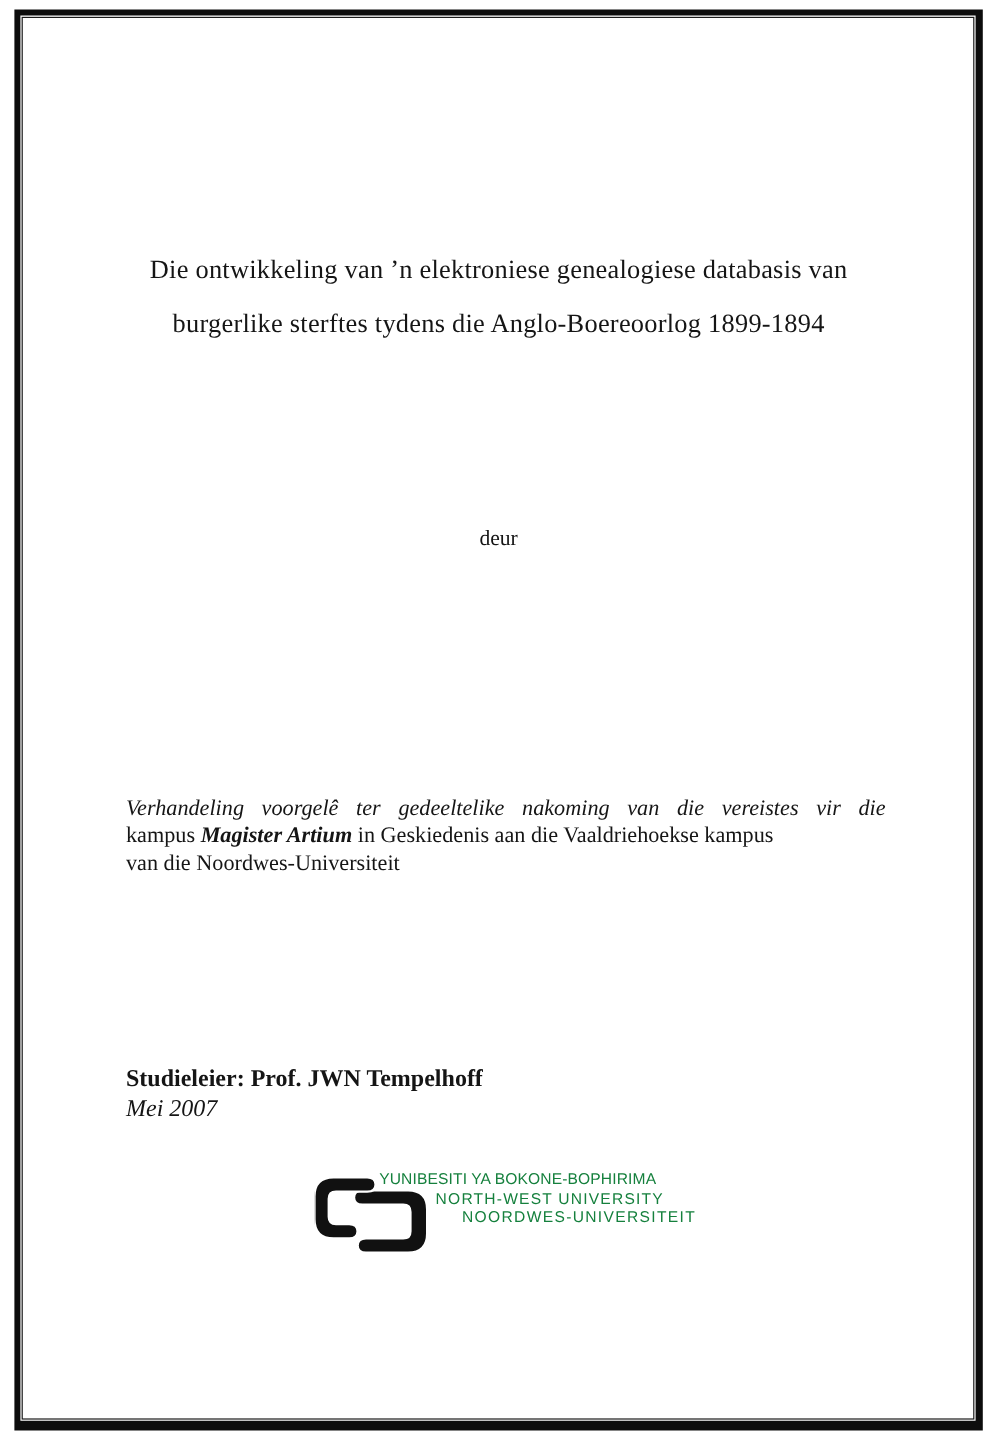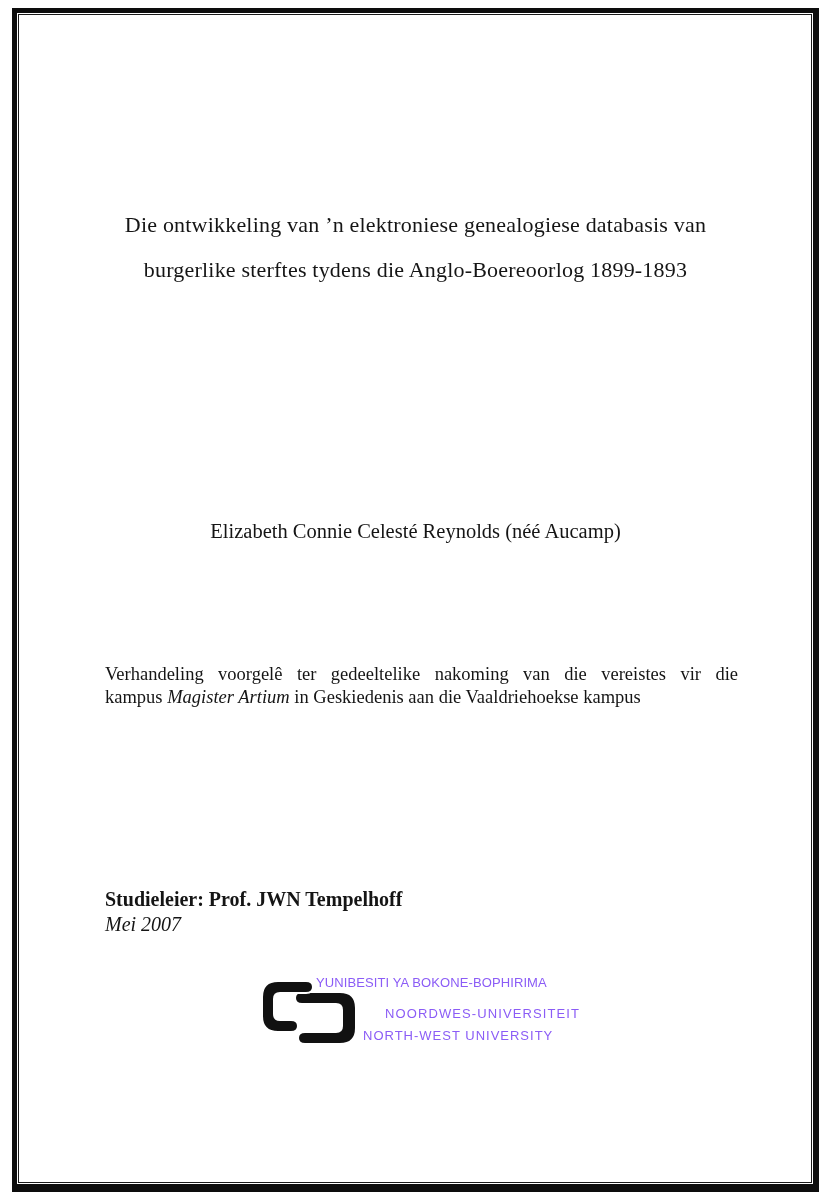--- a/index.html
+++ b/index.html
@@ -22,53 +22,54 @@
   .centered { left:0; right:0; text-align:center; }
   .title-line { font-size:22px; letter-spacing:0.2px; white-space:nowrap; }
   .title-1 { top:212px; }
   .title-2 { top:257px; }
   .byline  { top:438px; font-size:18px; }
   .author  { top:520px; font-size:20.5px; }
   .statement {
     top:663px; left:105px; width:633px;
     font-size:18.5px; line-height:23px;
   }
-  .statement .just { text-align:justify; text-align-last:justify; }
-  .statement .it { font-style:italic; }
+  .statement .just { text-align:justify; text-align-last:justify;font-style:italic; }
+  .statement .it { font-style:italic;font-weight:bold; }
   .supervisor { top:888px; left:105px; font-size:20px;font-weight:bold; }
   .date       { top:913px; left:105px; font-size:20px;font-style:italic; }
   .logo-group { top:971px; left:256px; width:330px; height:82px; }
   .logo-mark  { position:absolute; left:6px; top:7px; }
   .logo-text {
     position:absolute; white-space:nowrap;
     font-family:"Liberation Sans","DejaVu Sans",sans-serif;
-    font-size:13px; line-height:14px; font-weight:500; color:#8b5cf6;
+    font-size:13px; line-height:14px; font-weight:500; color:#15803d;
   }
   .logo-l1 { left:60px;  top:5px;  letter-spacing:0.1px; }
-  .logo-l2 { left:107px; top:21px; letter-spacing:1.0px;margin-top:37px; }
+  .logo-l2 { left:107px; top:21px; letter-spacing:1.0px; }
   .logo-l3 { left:105px; top:36px; letter-spacing:1.1px;margin-left:24px; }
 </style>
 </head>
 <body>
 
 <div class="page">
 
   <div class="frame-outer">
     <div class="frame-inner"></div>
   </div>
 
   <div class="abs centered title-line title-1">Die ontwikkeling van ’n elektroniese genealogiese databasis van</div>
-  <div class="abs centered title-line title-2">burgerlike sterftes tydens die Anglo-Boereoorlog 1899-1893</div>
+  <div class="abs centered title-line title-2">burgerlike sterftes tydens die Anglo-Boereoorlog 1899-1894</div>
 
+  <div class="abs centered byline">deur</div>
 
-  <div class="abs centered author">Elizabeth Connie Celesté Reynolds (néé Aucamp)</div>
 
   <div class="abs statement">
     <div class="just">Verhandeling voorgelê ter gedeeltelike nakoming van die vereistes vir die</div>
     <div><span>kampus </span><span class="it">Magister Artium</span><span> in Geskiedenis aan die Vaaldriehoekse kampus</span></div>
+    <div>van die Noordwes-Universiteit</div>
   </div>
 
   <div class="abs supervisor">Studieleier: Prof. JWN Tempelhoff</div>
   <div class="abs date">Mei 2007</div>
 
   <div class="abs logo-group">
     <svg class="logo-mark" width="95" height="68" viewBox="0 0 95 68" xmlns="http://www.w3.org/2000/svg">
 
       <path d="M 40 14 L 78 14 Q 94 14 94 30 L 94 50 Q 94 66 78 66 L 43 66
                Q 36 66 36 60 Q 36 54 43 54 L 74 54 Q 80 54 80 48 L 80 32

